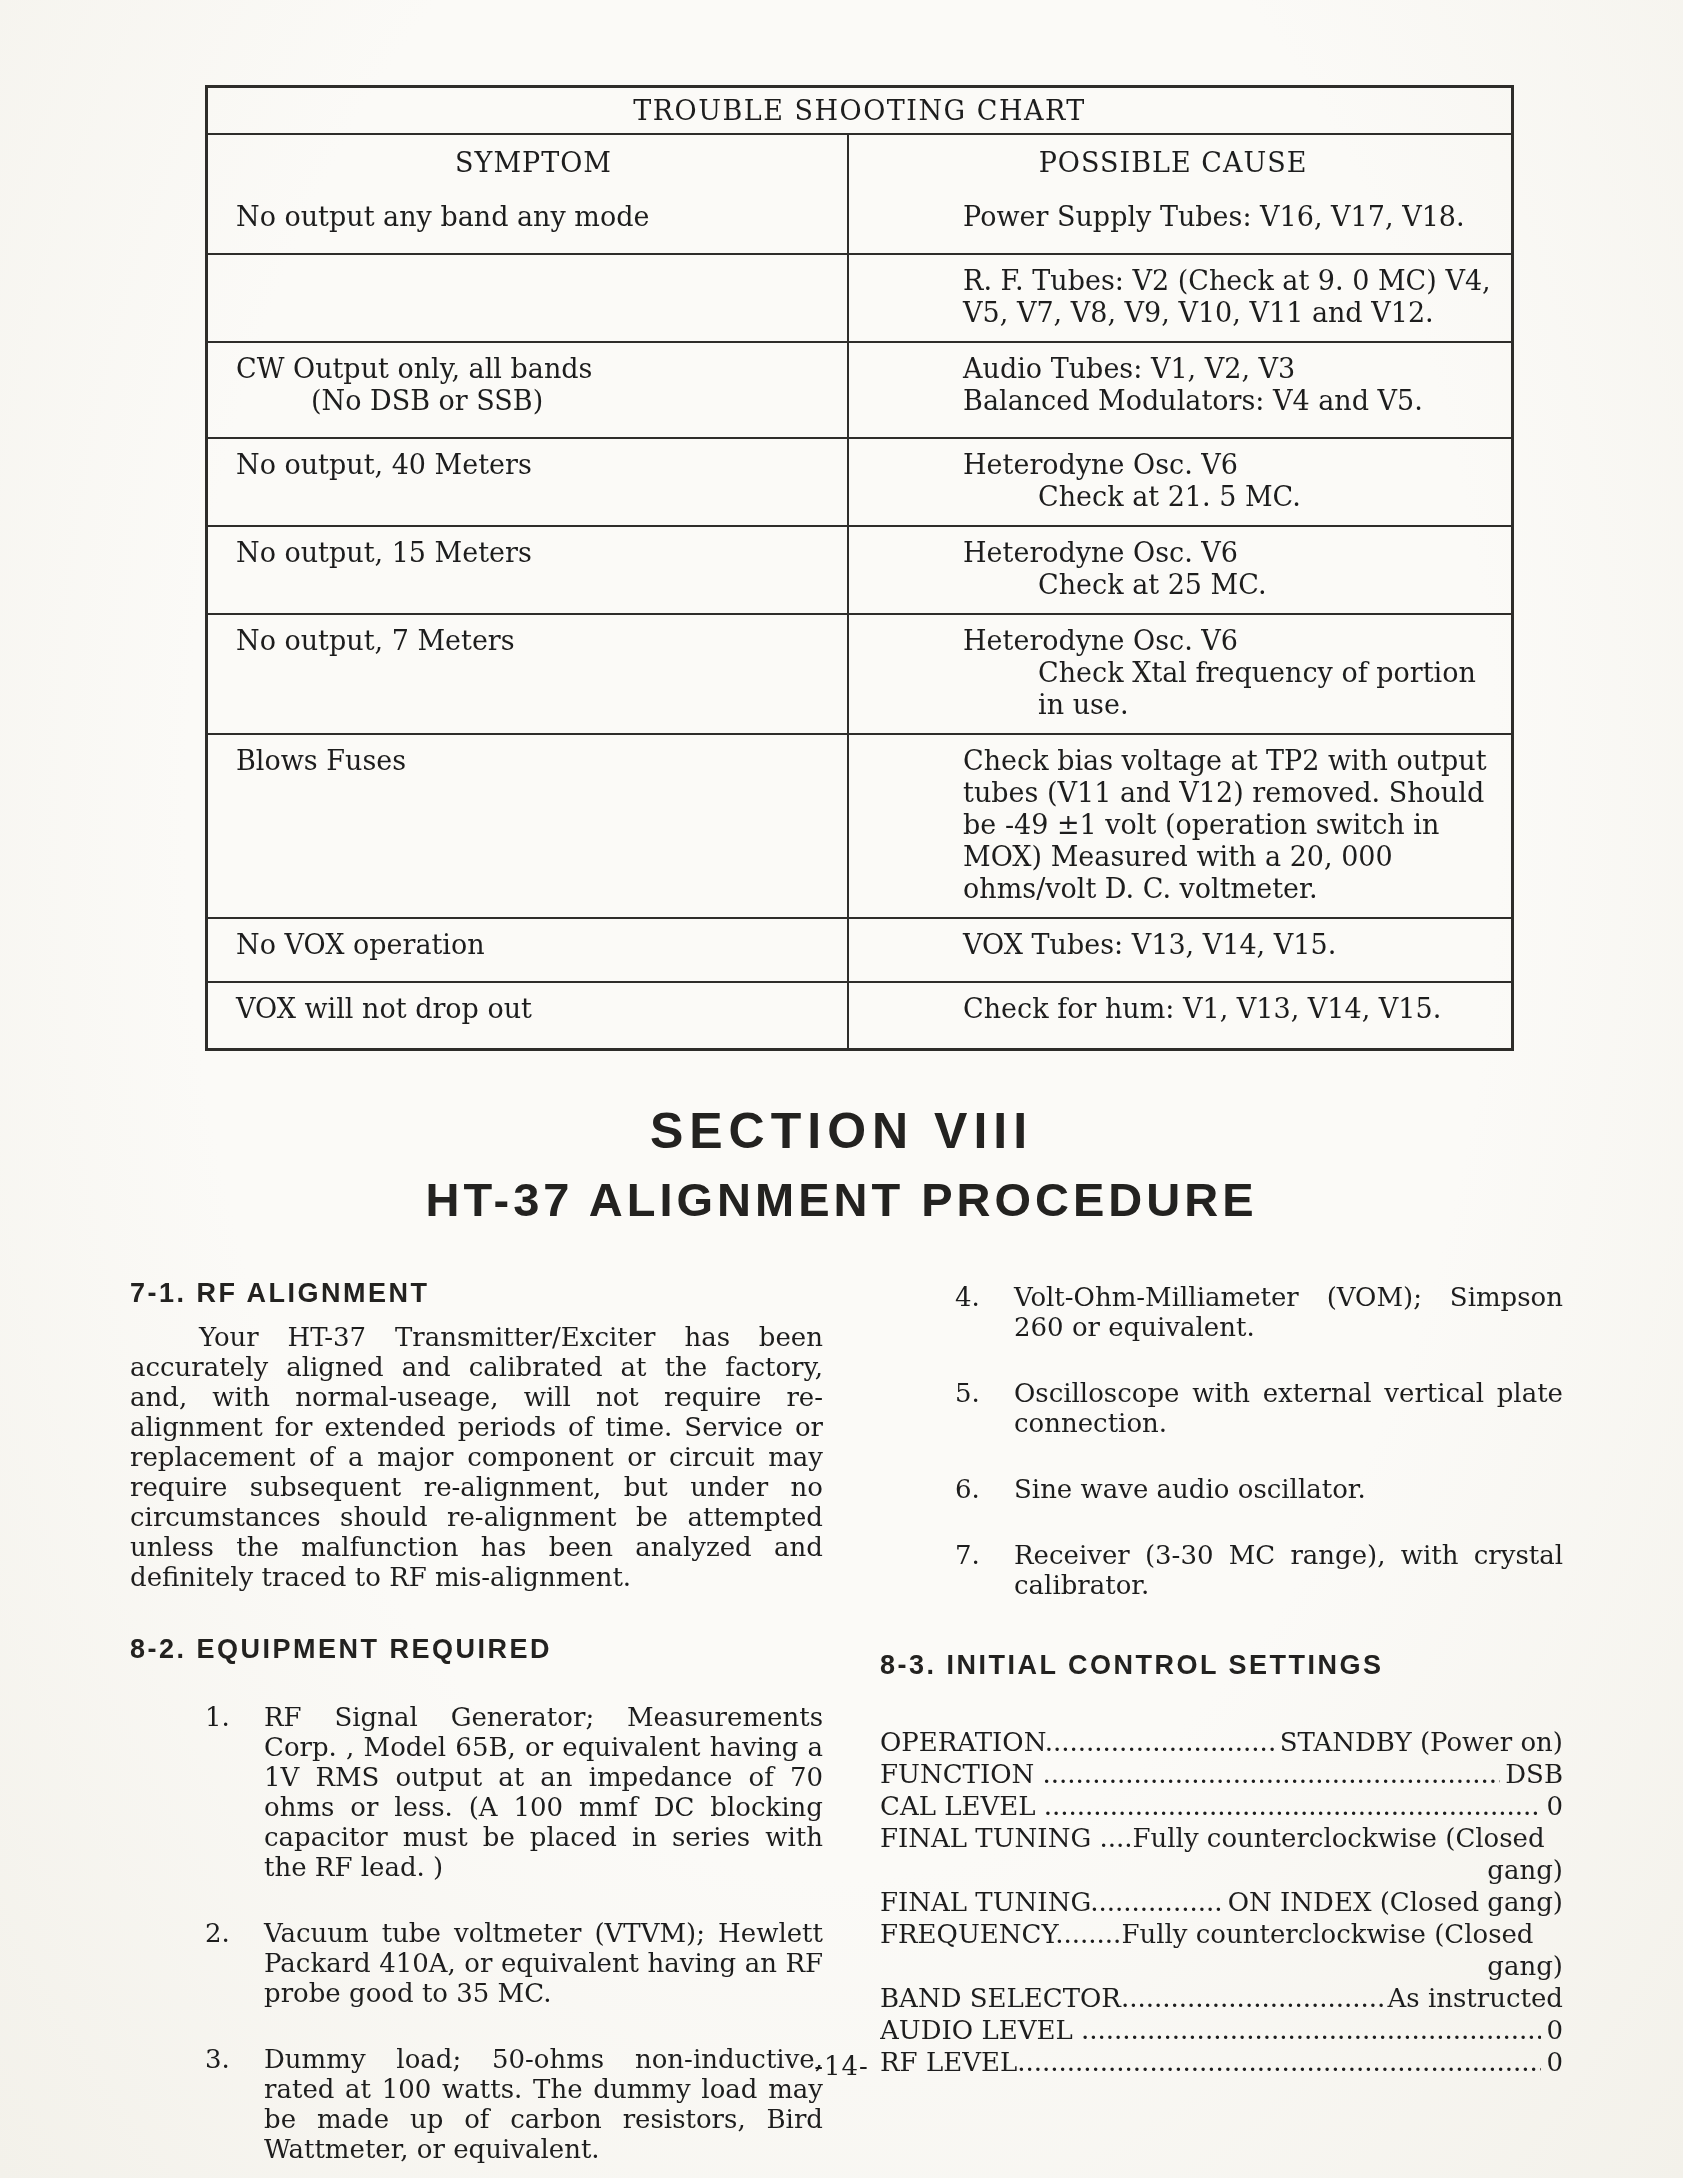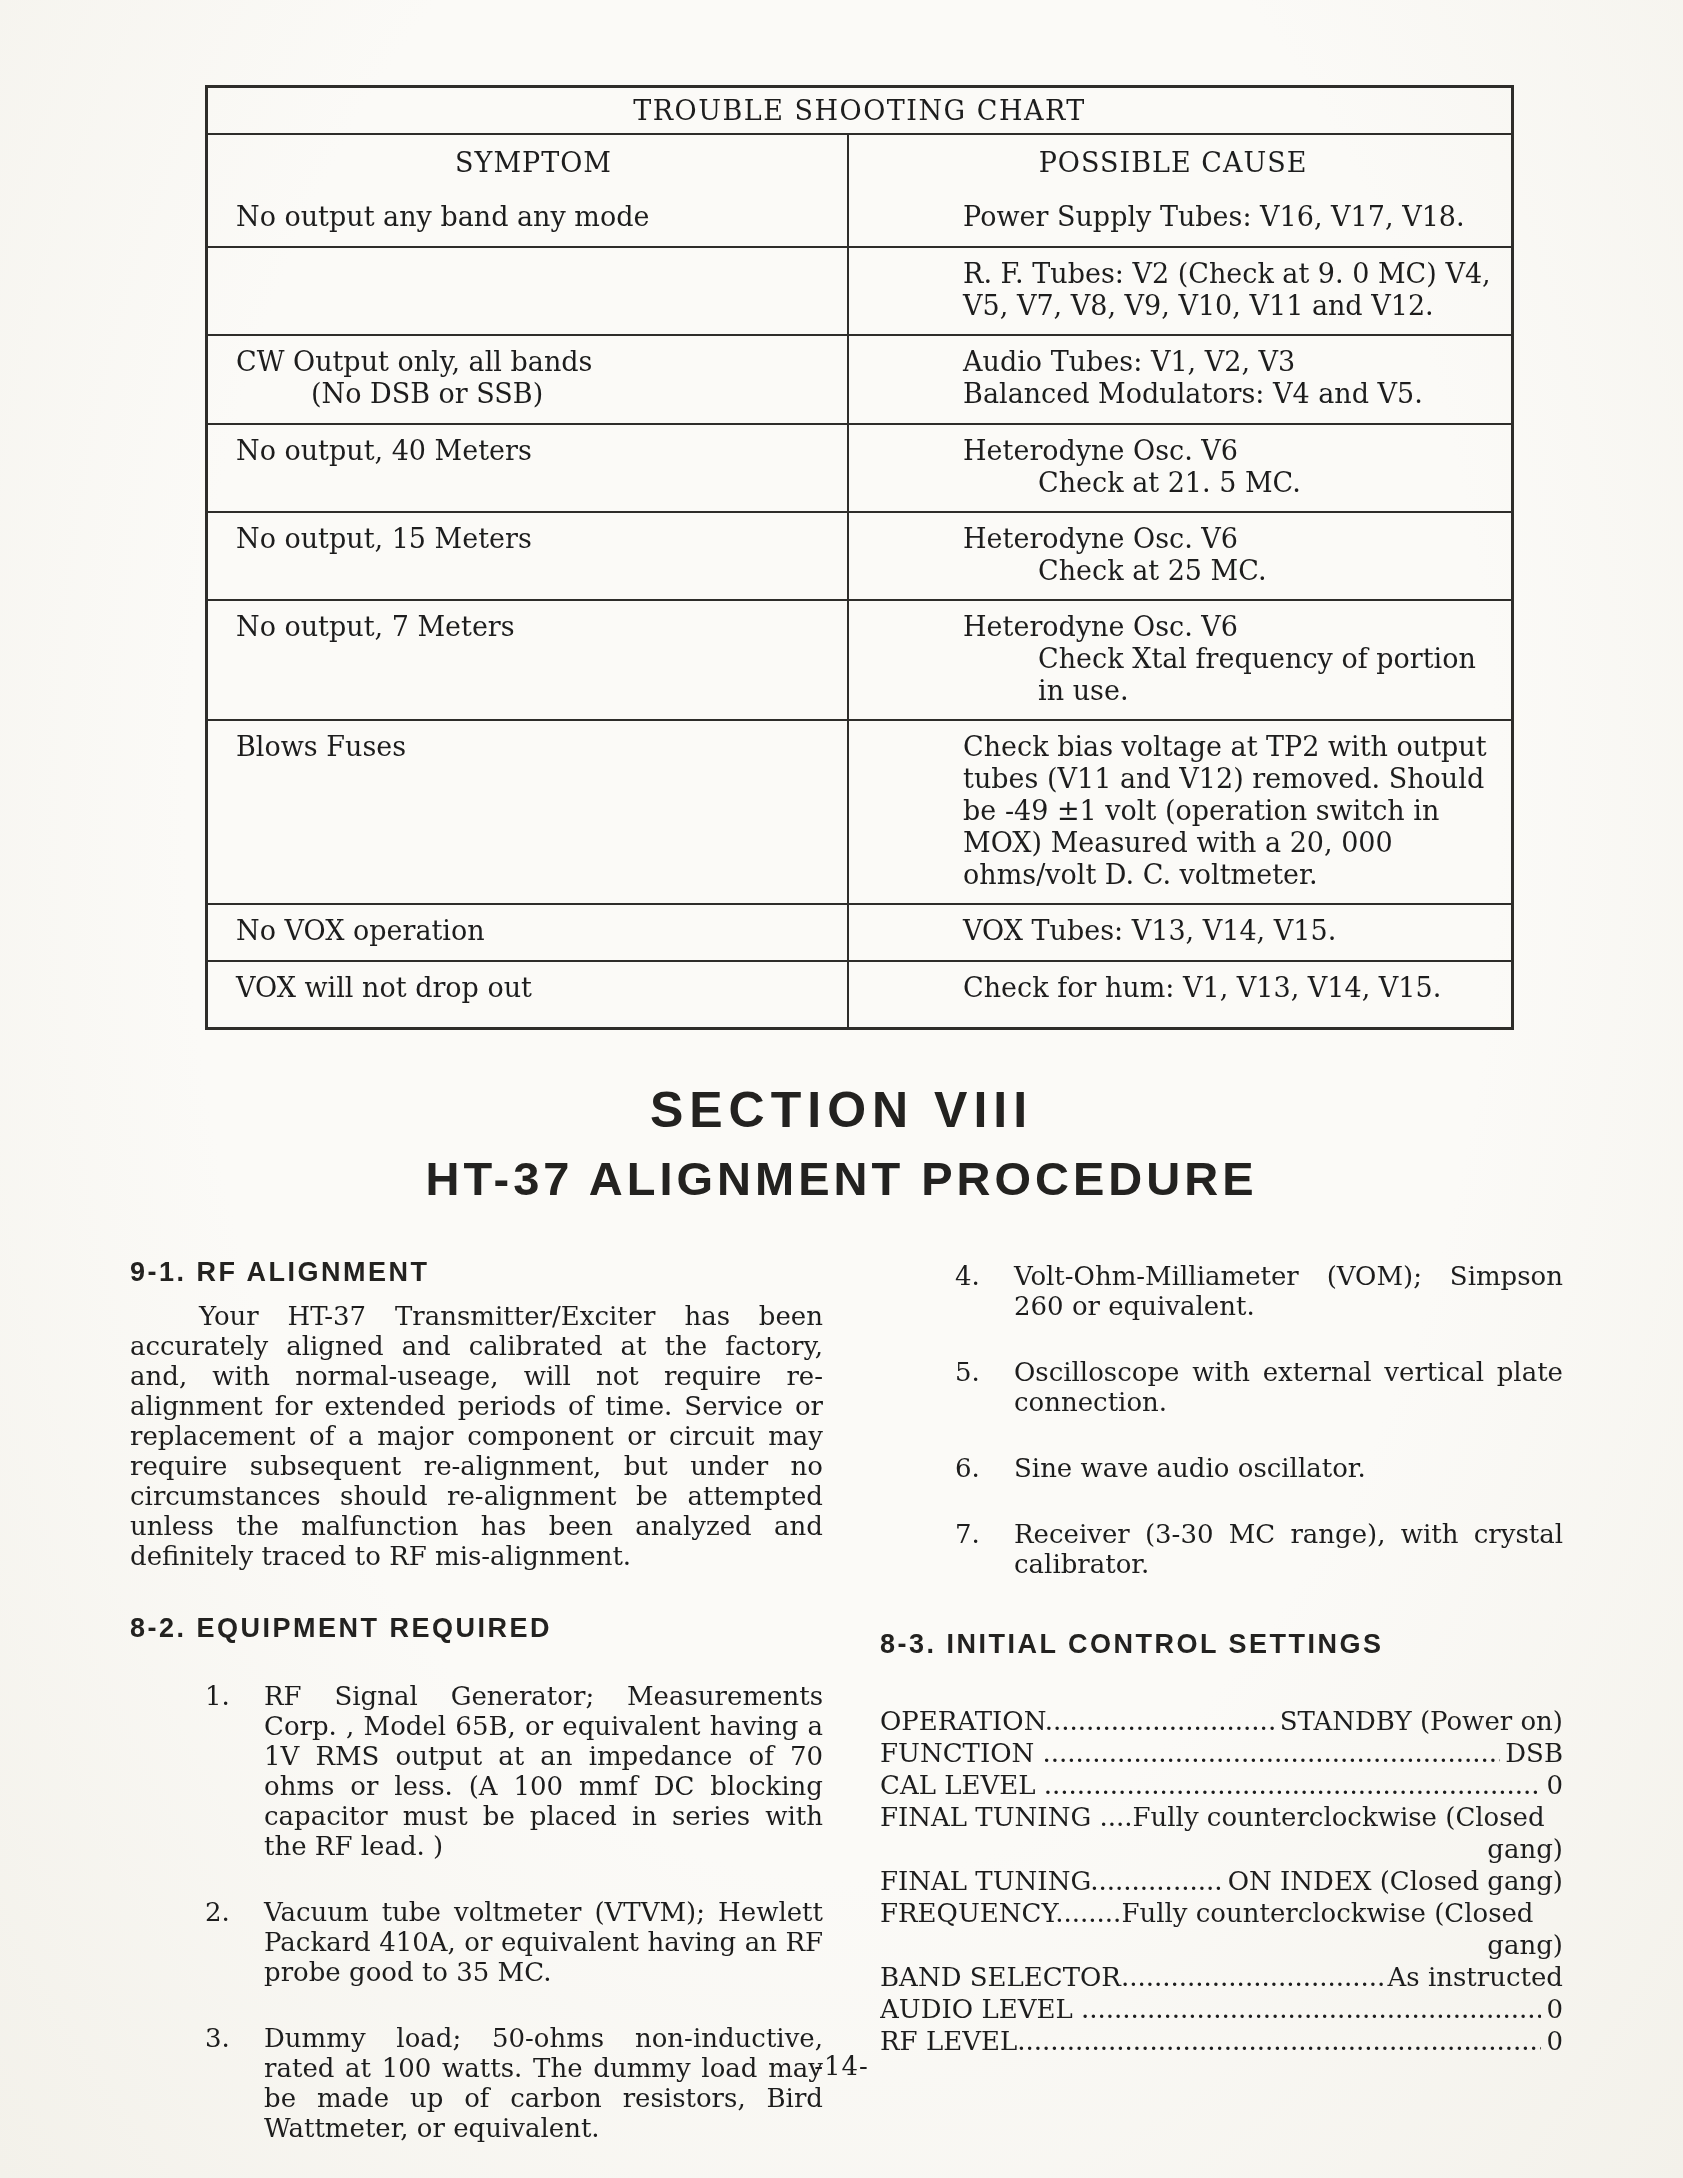--- a/index.html
+++ b/index.html
@@ -24,21 +24,21 @@
   }
   .ts-title{
     text-align:center;padding:7px 0 6px;letter-spacing:1.5px;
     border-bottom:2px solid #2e2d2a;
   }
   .ts-row{display:flex;border-top:2px solid #2e2d2a;}
   .ts-row.first{border-top:none;}
   .c{box-sizing:border-box;}
   .sym{
     width:49.2%;border-right:2px solid #2e2d2a;
-    padding:10px 16px 13px 28px;
+    padding:10px 16px 20px 28px;
   }
   .cause{width:50.8%;padding:10px 14px 12px 0;}
   .cause .line{padding-left:114px;}
   .cause .line.ind{padding-left:189px;}
   .sym .line.ind{padding-left:75px;}
   .colhead{text-align:center;letter-spacing:1px;margin-bottom:22px;padding-top:2px;}
   .minh{min-height:65px;}
 
   
   .sec-heading{
@@ -179,21 +179,21 @@
       </div>
     </div>
   </section>
 
   <div class="sec-heading">SECTION VIII</div>
   <div class="proc-heading">HT-37 ALIGNMENT PROCEDURE</div>
 
   <div class="cols">
 
     <div class="col-left">
-      <div class="shead">9-1. RF ALIGNMENT</div>
+      <div class="shead">7-1. RF ALIGNMENT</div>
       <p class="para">Your HT-37 Transmitter/Exciter has been accurately aligned and calibrated at the factory, and, with normal-useage, will not require re-alignment for extended periods of time.  Service or replacement of a major component or circuit may require subsequent re-alignment, but under no circumstances should re-alignment be attempted unless the malfunction has been analyzed and definitely traced to RF mis-alignment.</p>
 
       <div class="shead mt">8-2. EQUIPMENT REQUIRED</div>
 
       <div class="item firstitem">
         <span class="num">1.</span>
         <span class="txt">RF Signal Generator; Measurements Corp. , Model 65B, or equivalent having a 1V RMS output at an impedance of 70 ohms or less. (A 100 mmf DC blocking capacitor must be placed in series with the RF lead. )</span>
       </div>
       <div class="item">
         <span class="num">2.</span>

